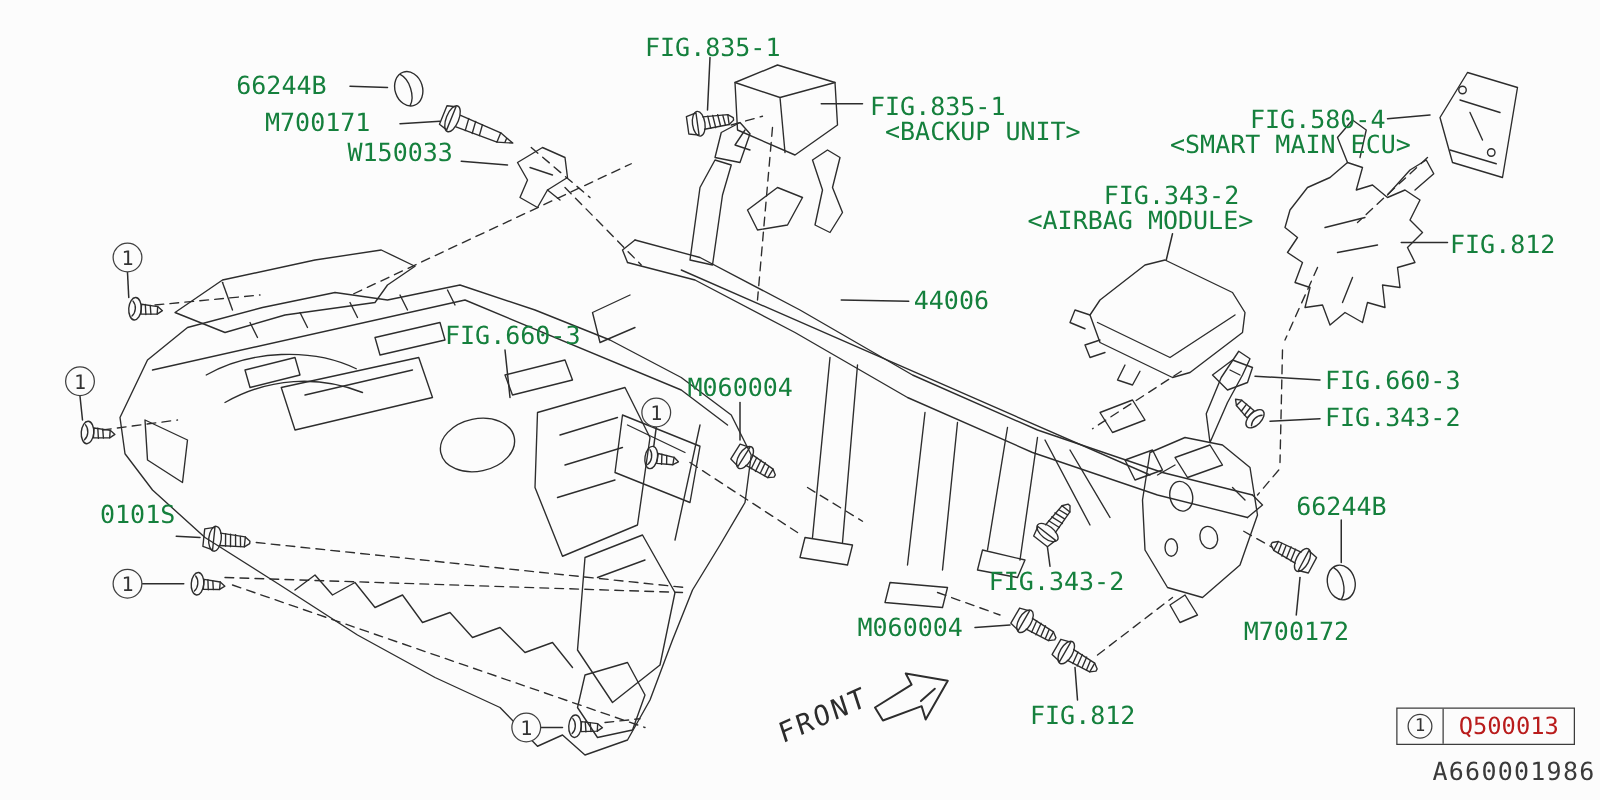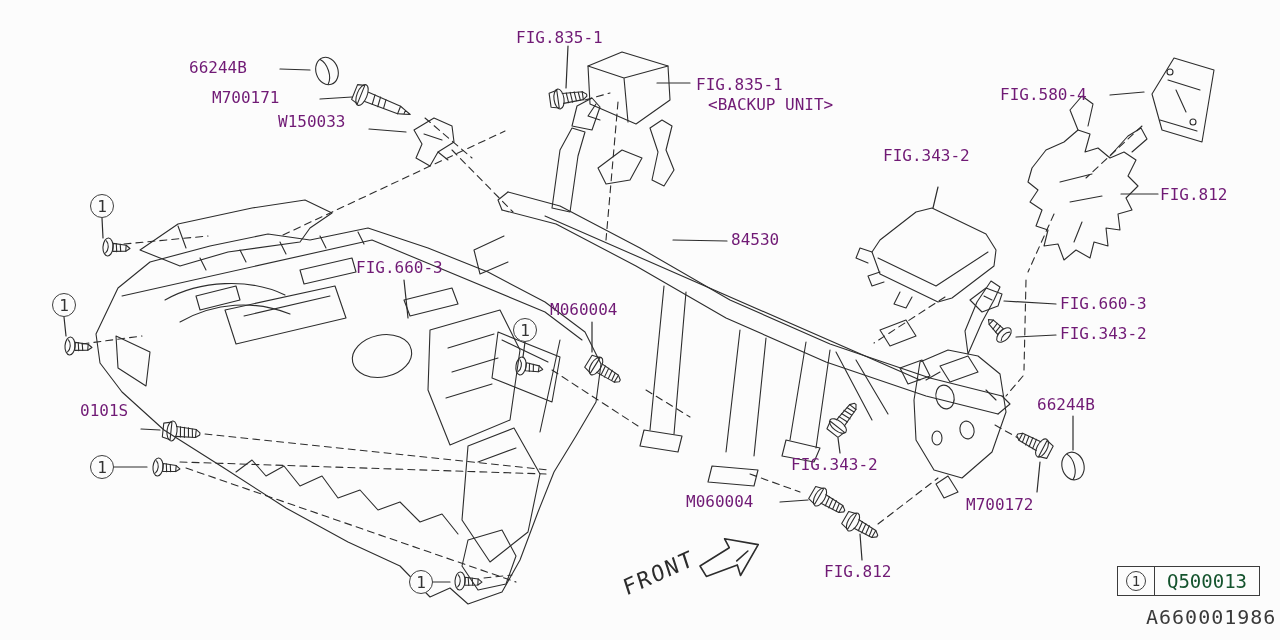--- a/index.html
+++ b/index.html
@@ -1,34 +1,34 @@
 <!DOCTYPE html>
 <html><head>
 <meta charset="utf-8">
 <style>
   html,body{margin:0;padding:0;background:#fcfcfc;}
   #stage{position:relative;width:1280px;height:640px;background:#fcfcfc;overflow:hidden;
          font-family:"DejaVu Sans Mono",monospace;}
   #art{position:absolute;left:0;top:0;}
-  .lbl{position:absolute;font-size:16px;line-height:20px;color:#701a75;white-space:nowrap;
+  .lbl{position:absolute;font-size:20px;line-height:20px;color:#15803d;white-space:nowrap;
        letter-spacing:0;}
   .callout{position:absolute;width:24px;height:24px;border:1.5px solid #3f3f3f;border-radius:50%;
            display:flex;align-items:center;justify-content:center;font-size:16px;color:#333;
            background:#fcfcfc;box-sizing:border-box;}
   .front{position:absolute;left:624px;top:576px;font-size:22px;color:#2c2c2c;letter-spacing:2px;
          transform:rotate(-24deg) skewX(-6deg);transform-origin:0 50%;}
   .legend{position:absolute;left:1117px;top:566px;width:141px;height:28px;
           border:1.6px solid #3c3c3c;display:flex;box-sizing:content-box;background:#fcfcfc;}
   .legend-ref{width:36px;border-right:1.6px solid #3c3c3c;display:flex;align-items:center;
               justify-content:center;}
   .legend-circle{width:20px;height:20px;border:1.3px solid #3f3f3f;border-radius:50%;
                  display:flex;align-items:center;justify-content:center;font-size:14px;color:#333;
                  box-sizing:border-box;}
   .legend-part{flex:1;display:flex;align-items:center;justify-content:center;font-size:19px;
-               color:#14532d;}
+               color:#b91c1c;}
   .drawing-id{position:absolute;left:1146px;top:605px;font-size:20px;color:#3a3a3a;
               letter-spacing:1px;}
 </style>
 </head>
 <body>
 
 <div id="stage">
 
   <svg id="art" width="1280" height="640" viewBox="0 0 1280 640" fill="none" stroke="#2d2d2d" stroke-width="1.1" stroke-linejoin="round" stroke-linecap="round">
     <defs>
@@ -230,29 +230,31 @@
     </g>
   </svg>
 
   <div class="lbl" style="left:189px;top:58px">66244B</div>
   <div class="lbl" style="left:212px;top:88px">M700171</div>
   <div class="lbl" style="left:278px;top:112px">W150033</div>
   <div class="lbl" style="left:516px;top:28px">FIG.835-1</div>
   <div class="lbl" style="left:696px;top:75px">FIG.835-1</div>
   <div class="lbl" style="left:708px;top:95px">&lt;BACKUP UNIT&gt;</div>
   <div class="lbl" style="left:1000px;top:85px">FIG.580-4</div>
+  <div class="lbl" style="left:936px;top:105px">&lt;SMART MAIN ECU&gt;</div>
   <div class="lbl" style="left:883px;top:146px">FIG.343-2</div>
+  <div class="lbl" style="left:822px;top:166px">&lt;AIRBAG MODULE&gt;</div>
   <div class="lbl" style="left:1160px;top:185px">FIG.812</div>
-  <div class="lbl" style="left:731px;top:230px">84530</div>
+  <div class="lbl" style="left:731px;top:230px">44006</div>
   <div class="lbl" style="left:356px;top:258px">FIG.660-3</div>
   <div class="lbl" style="left:550px;top:300px">M060004</div>
   <div class="lbl" style="left:1060px;top:294px">FIG.660-3</div>
   <div class="lbl" style="left:1060px;top:324px">FIG.343-2</div>
   <div class="lbl" style="left:1037px;top:395px">66244B</div>
-  <div class="lbl" style="left:966px;top:495px">M700172</div>
+  <div class="lbl" style="left:995px;top:495px">M700172</div>
   <div class="lbl" style="left:80px;top:401px">0101S</div>
   <div class="lbl" style="left:791px;top:455px">FIG.343-2</div>
   <div class="lbl" style="left:686px;top:492px">M060004</div>
   <div class="lbl" style="left:824px;top:562px">FIG.812</div>
 
   <div class="callout" style="left:90px;top:194px">1</div>
   <div class="callout" style="left:52px;top:293px">1</div>
   <div class="callout" style="left:90px;top:455px">1</div>
   <div class="callout" style="left:409px;top:570px">1</div>
   <div class="callout" style="left:513px;top:318px">1</div>

